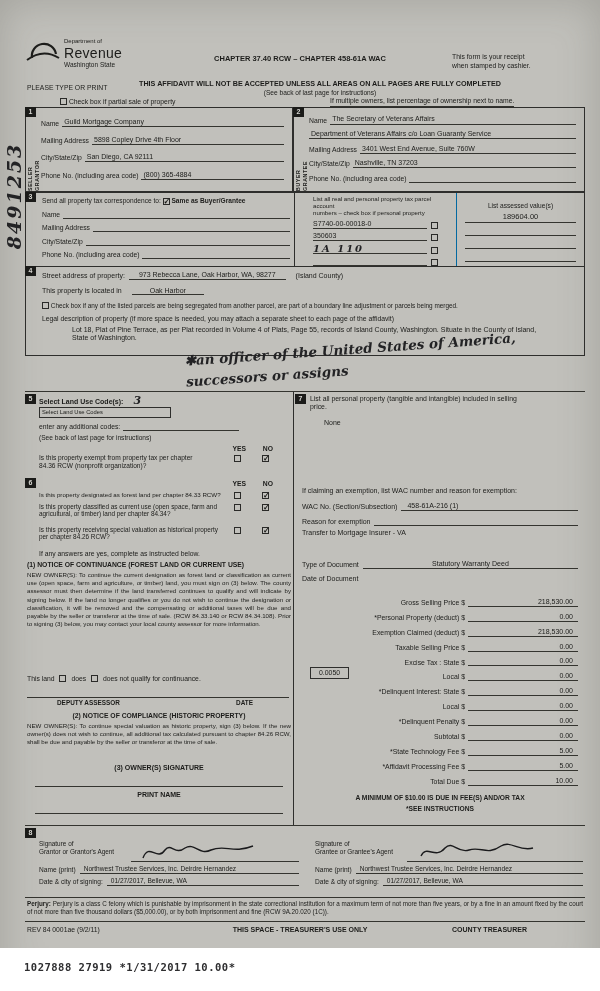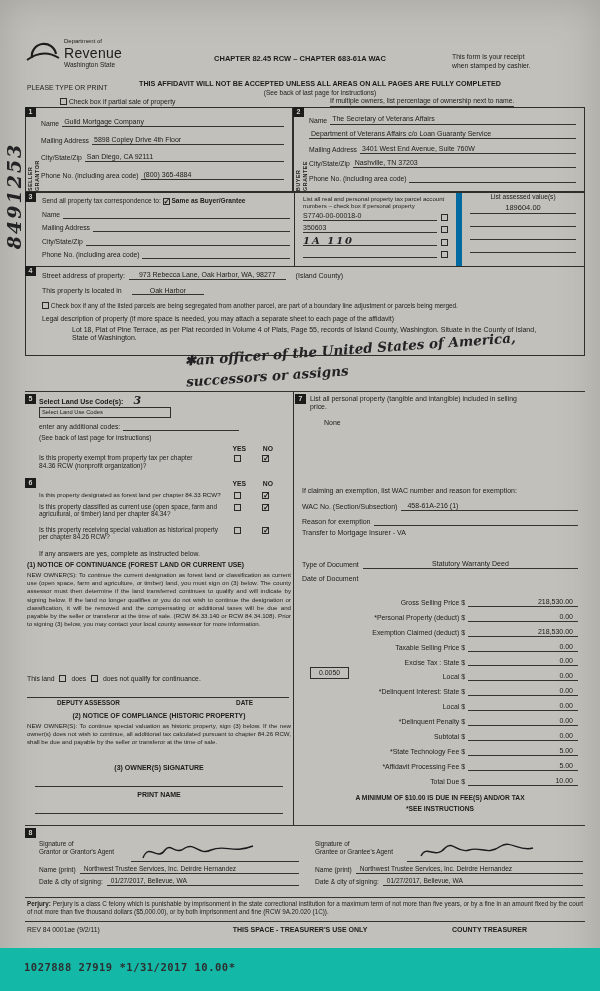--- a/index.html
+++ b/index.html
@@ -42,27 +42,27 @@
   .vlabel { writing-mode:vertical-rl; transform:rotate(180deg); font-size:5.3px; font-weight:bold; letter-spacing:.6px; }
   .gfields { flex:1; display:flex; flex-direction:column; justify-content:space-evenly; padding:2px 8px 3px 0; }
   .frow { display:flex; align-items:flex-end; }
   .flabel { white-space:nowrap; padding-right:3px; font-size:6.8px; }
   .fval { flex:1; border-bottom:1px solid #34342f; font-size:7px; min-height:9px; padding-left:2px; }
 
   .sec3 { position:absolute; left:25px; top:192px; width:560px; height:75px; border:1px solid #2e2e2c; display:flex; }
   .sec3-left { width:268px; position:relative; padding:4px 4px 2px 16px; }
   .s3-send { font-size:6.6px; }
   .sec3-left .frow { margin-top:4.5px; }
-  .sec3-mid { width:162px; border-left:1px solid #2e2e2c; padding:2px 8px; }
+  .sec3-mid { width:162px; border-left:1px solid #2e2e2c; padding:2px 18px; }
   .s3-ph { font-size:6.1px; line-height:1.18; }
   .prow { display:flex; align-items:flex-end; margin-top:3px; }
   .pnum { flex:1; border-bottom:1px solid #34342f; font-size:7px; min-height:9px; }
   .phand { font-size:10px; line-height:9px; letter-spacing:2px; }
   .prow .cb { margin-left:4px; }
-  .sec3-right { flex:1; border-left:6px solid #0369a1; padding:0 8px; text-align:center; }
+  .sec3-right { flex:1; border-left:1px solid #0369a1; padding:9px 8px; text-align:center; }
   .s3-avl { font-size:6.6px; }
   .s3-av { border-bottom:1px solid #34342f; font-size:7.5px; min-height:10px; margin-top:3.2px; }
 
   .sec4 { position:absolute; left:25px; top:267px; width:560px; height:89px; border:1px solid #2e2e2c; border-top:none; padding:4px 6px 2px 16px; }
   .s4-l1 { display:flex; align-items:flex-end; font-size:7px; }
   .s4-street { border-bottom:1px solid #34342f; padding:0 10px; margin-left:4px; }
   .s4-county { margin-left:10px; }
   .s4-l2 { margin-top:7px; font-size:7px; }
   .s4-located { border-bottom:1px solid #34342f; padding:0 18px; margin-left:8px; }
   .s4-l3 { margin-top:7px; font-size:6.4px; }
@@ -134,21 +134,21 @@
   .siglabel { width:92px; font-size:6.4px; line-height:1.25; }
   .sigarea { flex:1; border-bottom:1px solid #34342f; position:relative; }
   .squiggle { position:absolute; left:10px; bottom:-3px; }
   .namerow, .drow2 { display:flex; align-items:flex-end; margin-top:3px; font-size:6.6px; }
   .namerow .nval, .drow2 .nval { flex:1; margin-left:4px; padding-left:4px; min-height:9px; }
 
   .perjury { position:absolute; left:27px; top:900px; width:556px; font-size:6.3px; line-height:1.3; text-align:justify; }
   .footer-rev { position:absolute; left:27px; top:926px; font-size:6.8px; }
   .footer-space { position:absolute; left:185px; top:926px; width:230px; text-align:center; font-size:7px; font-weight:bold; }
   .footer-treas { position:absolute; left:452px; top:926px; font-size:7px; font-weight:bold; }
-  .bottom-strip { position:absolute; left:0; top:948px; width:600px; height:43px; background:#14b8a6; }
+  .bottom-strip { position:absolute; left:0; top:948px; width:600px; height:43px; background:#ffffff; }
   .stamp { position:absolute; left:24px; top:13px; font-family:"DejaVu Sans Mono", monospace; font-weight:bold;
            font-size:10.5px; letter-spacing:.5px; color:#2e2e30; }
 </style>
 </head>
 <body>
 
 <div class="page">
 
   <div class="margin-hand hand">8491253</div>
 
@@ -158,21 +158,21 @@
       <path d="M1 22 Q 17 10 33 20" fill="none" stroke="#1d1d1b" stroke-width="2"></path>
     </svg>
     <div class="logo-text">
       <div class="logo-dept">Department of</div>
       <div class="logo-name">Revenue</div>
       <div class="logo-state">Washington State</div>
     </div>
   </div>
 
   <div class="title-block">
-    <div class="form-chapter">CHAPTER 82.45 RCW – CHAPTER 683-61A WAC</div>
+    <div class="form-chapter">CHAPTER 37.40 RCW – CHAPTER 458-61A WAC</div>
   </div>
   <div class="receipt-note ml">This form is your receipt
 when stamped by cashier.</div>
   <div class="typeprint">PLEASE TYPE OR PRINT</div>
   <div class="warning">THIS AFFIDAVIT WILL NOT BE ACCEPTED UNLESS ALL AREAS ON ALL PAGES ARE FULLY COMPLETED</div>
   <div class="seeback">(See back of last page for instructions)</div>
 
   <div class="partial-row">
     <span class="cb"></span>
     <span>Check box if partial sale of property</span>

